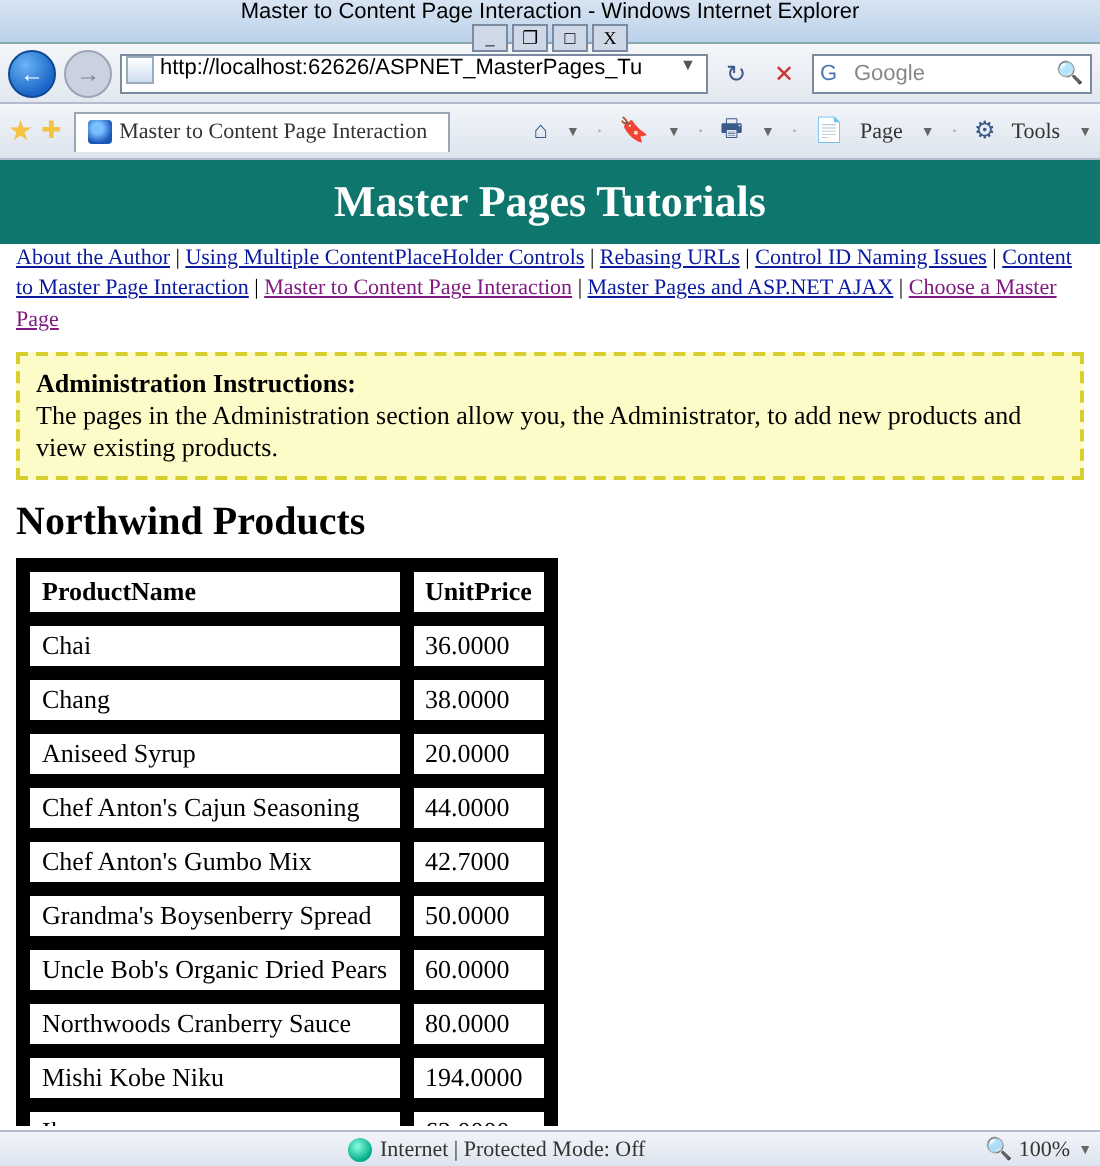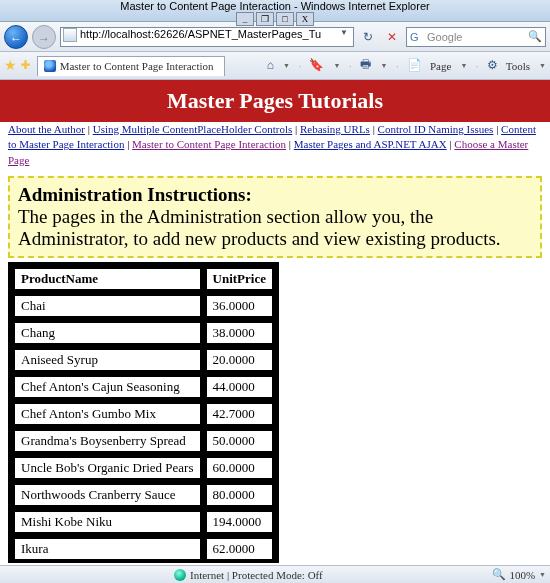--- a/index.html
+++ b/index.html
@@ -23,26 +23,26 @@
   .cmdbar { height: 28px; background: linear-gradient(#f2f5f9,#dde4ee); border-bottom:1px solid #b3bdcd; display:flex; align-items:center; padding:0 4px; font-family:"Segoe UI",Tahoma; font-size:11px; color:#333;}
   .fav { color:#f5c242; font-size:14px; margin-right:4px;}
   .favplus { color:#f5c242; font-size:12px; margin-right:6px;}
   .tab { background:#fff; border:1px solid #9aa5b5; border-bottom:none; padding:3px 10px 4px 6px; display:flex; align-items:center; gap:4px;}
   .tab .pfav { width:12px;height:12px; background:radial-gradient(circle at 40% 35%,#7ac0ff 25%,#1a56b8 70%); border-radius:2px;}
   .cmdright { margin-left:auto; display:flex; align-items:center; gap:8px;}
   .cmdico { font-size:12px; color:#3a5a88;}
   .cmdsep { color:#aab; }
   .cmddrop { font-size:7px; color:#666; margin-left:1px;}
   .content-wrap { height: 483px; overflow:hidden; }
-  .banner { background:#b91c1c; color:#fff; text-align:center; font-size:22px; font-weight:bold; padding:8px 0; font-family:"Comic Sans MS",cursive;}
+  .banner { background:#0f766e; color:#fff; text-align:center; font-size:22px; font-weight:bold; padding:8px 0; font-family:"Comic Sans MS",cursive;}
   .nav-links { font-size:11px; padding:0 8px 4px 8px; font-family:"Comic Sans MS",cursive; line-height:1.4;}
   .nav-links a { color:#0a1aa0; text-decoration:underline;}
   .nav-links a.visited { color:#801a80;}
   .nav-links .sep { color:#000; }
-  .admin-box { margin:4px 8px; border:2px dashed #d6cf2e; background:#fdfbc8; padding:6px 8px; font-size:19px; font-family:"Comic Sans MS",cursive;}
+  .admin-box { margin:4px 8px; border:2px dashed #d6cf2e; background:#fdfbc8; padding:6px 8px; font-size:13px; font-family:"Comic Sans MS",cursive;}
   .admin-box .admin-title { font-weight:bold; }
   h2.section { font-family:"Comic Sans MS",cursive; font-size:20px; font-weight:bold; margin:10px 8px 6px 8px;}
   table.products { border-collapse:collapse; margin:0 8px; font-family:"Comic Sans MS",cursive; font-size:13px;}
   table.products th, table.products td { border:7px solid #000000; padding:2px 6px; text-align:left;}
   table.products th { font-weight:bold; background:#fff;}
   .statusbar { position:absolute; bottom:0; left:0; right:0; height:18px; background:linear-gradient(#f2f5f9,#dde4ee); border-top:1px solid #b3bdcd; display:flex; align-items:center; font-family:"Segoe UI",Tahoma; font-size:11px; color:#333; padding:0 4px; gap:6px;}
   .statusbar .mid { margin-left:auto; display:flex; align-items:center; gap:4px;}
   .statusbar .globe { width:12px;height:12px; background:radial-gradient(circle at 40% 35%,#8fd,#0a8 70%); border-radius:50%;}
   .zoom { margin-left:auto; display:flex; align-items:center; gap:3px;}
 </style>
@@ -109,20 +109,21 @@
     <span>Master Pages Tutorials</span>
   </div>
 
   <div class="nav-links" id="nav-links"><a href="#">About the Author</a><span class="sep"> | </span><a href="#">Using Multiple ContentPlaceHolder Controls</a><span class="sep"> | </span><a href="#">Rebasing URLs</a><span class="sep"> | </span><a href="#">Control ID Naming Issues</a><span class="sep"> | </span><a href="#">Content to Master Page Interaction</a><span class="sep"> | </span><a href="#" class="visited">Master to Content Page Interaction</a><span class="sep"> | </span><a href="#">Master Pages and ASP.NET AJAX</a><span class="sep"> | </span><a href="#" class="visited">Choose a Master Page</a></div>
 
   <div class="admin-box">
     <div class="admin-title">Administration Instructions:</div>
     <div>The pages in the Administration section allow you, the Administrator, to add new products and view existing products.</div>
   </div>
 
+  <h2 class="section">Northwind Products</h2>
 
   <table class="products">
     <thead>
         <tr id="thead-row">
           <th>ProductName</th>
           <th>UnitPrice</th>
         </tr>
       </thead>
     <tbody id="tbody">
         <tr>

